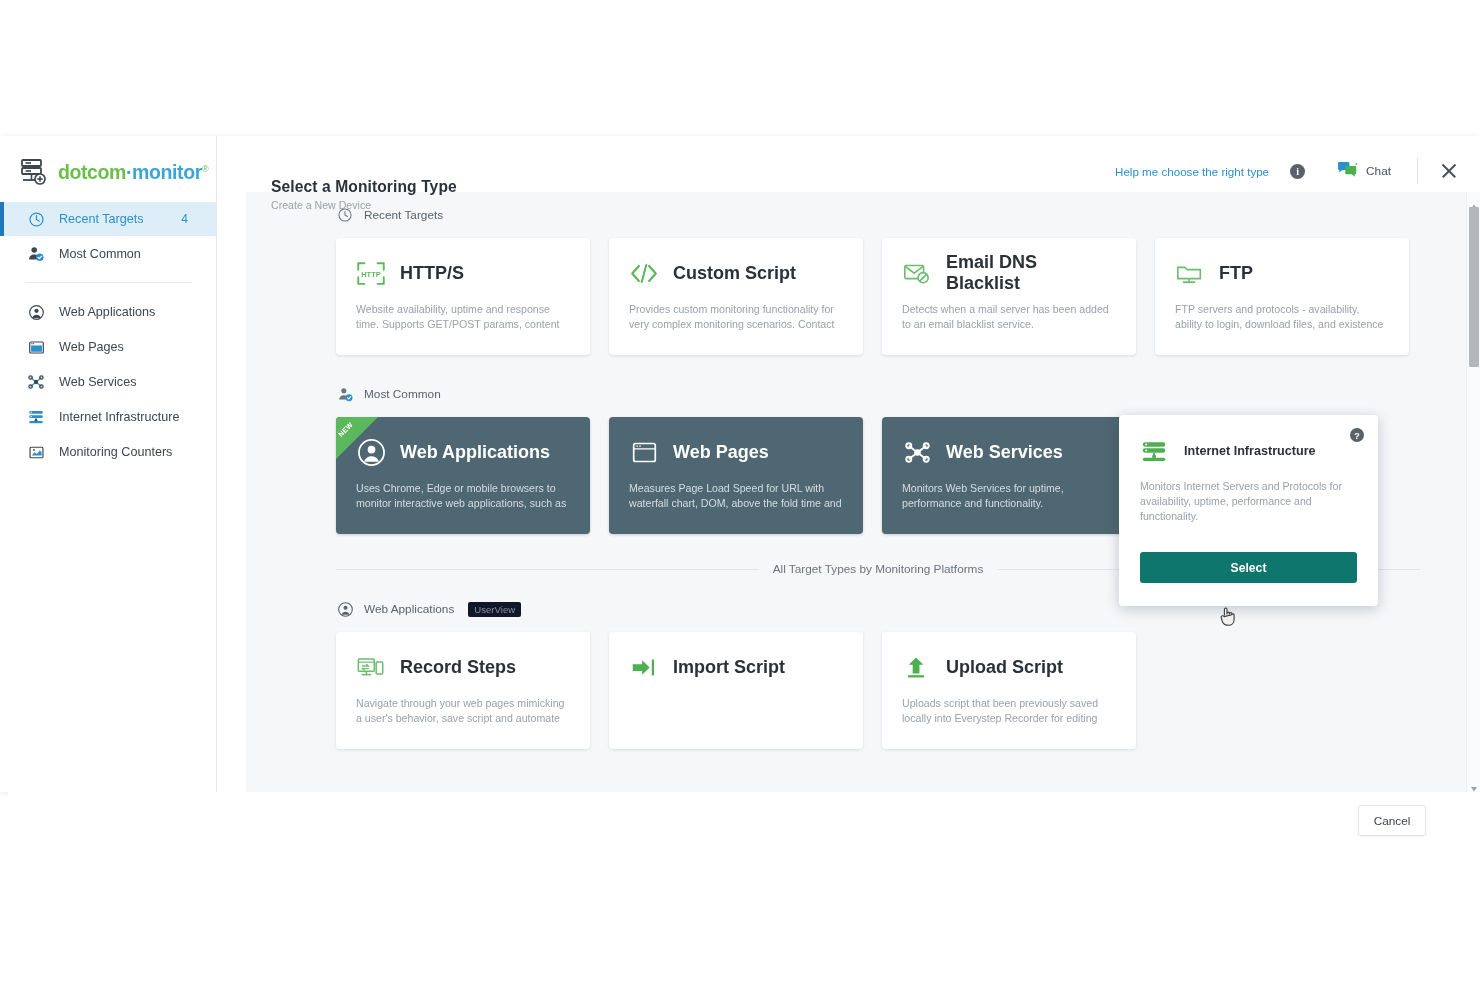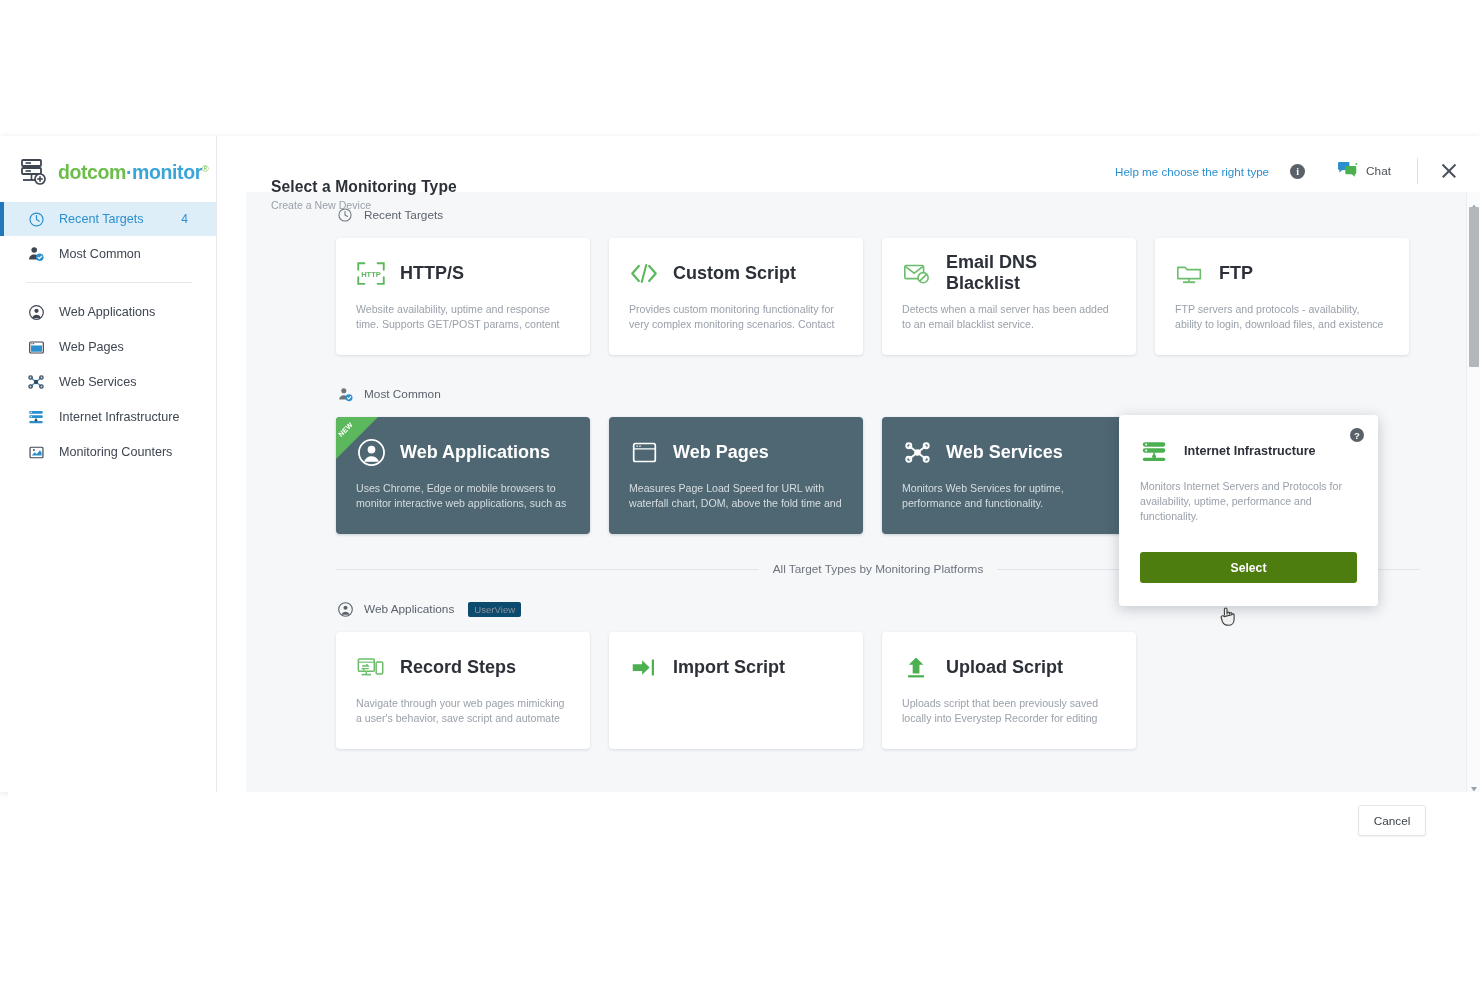--- a/index.html
+++ b/index.html
@@ -101,21 +101,21 @@
     background: #f5f7f9;
     padding: 0 0 0 0;
     overflow: hidden;
   }
   #content { padding: 14px 60px 0 90px; }
 
   .sec-head { display: flex; align-items: center; gap: 10px; margin: 0 0 14px 0; }
   .sec-head .ic { width: 18px; height: 18px; display:flex;align-items:center;justify-content:center;}
   .sec-head .lbl { font-size: 11.8px; color: #5c636c; }
   .pill {
-    font-size: 9.6px; color: #8b929b; background: #0c4a6e;
+    font-size: 9.6px; color: #8b929b; background: #0f172a;
     padding: 2px 6px; border-radius: 2px; margin-left: 4px;
   }
 
   .grid { display: flex; gap: 19px; }
   .card {
     width: 254px; height: 117px;
     background: #ffffff;
     border-radius: 4px;
     box-shadow: 0 1px 3px rgba(40,50,60,.13);
     padding: 20px 20px 0 20px;
@@ -175,21 +175,21 @@
     font-size: 9.5px; font-weight: bold;
     display: flex; align-items: center; justify-content: center;
     cursor: pointer;
   }
   #popup .p-top { display: flex; align-items: center; gap: 14px; }
   #popup .p-title { font-size: 12.6px; font-weight: bold; color: #2c3038; }
   #popup .p-desc { font-size: 10.6px; color: #9aa1aa; line-height: 15px; margin-top: 14px; }
   #popup .p-btn {
     position: absolute; left: 21px; bottom: 23px;
     width: 217px; height: 31px;
-    background: #4d7c0f; border-radius: 3px;
+    background: #0f766e; border-radius: 3px;
     color: #fff; font-size: 12.2px; font-weight: bold;
     display: flex; align-items: center; justify-content: center;
     cursor: pointer;
     text-align: right;
   }
   #cursor { position: absolute; left: 1219px; top: 470px; width: 17px; height: 21px; z-index: 8; }
 
   
   #sb {
     position: absolute; right: 0; top: 0;

